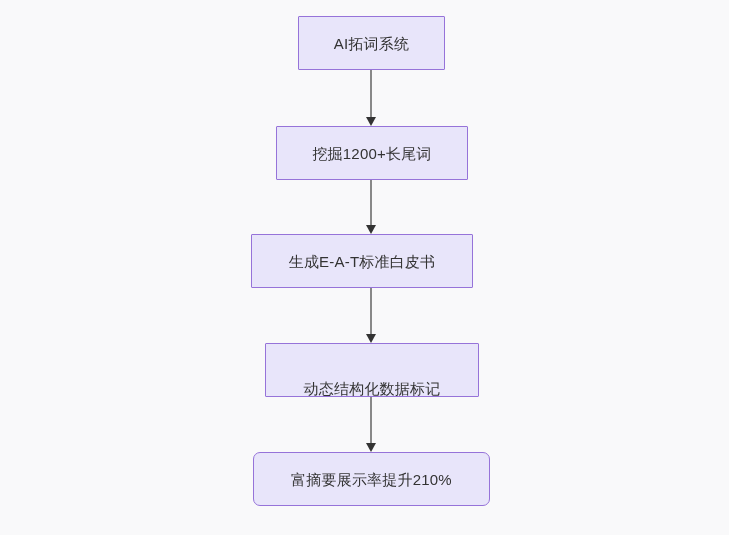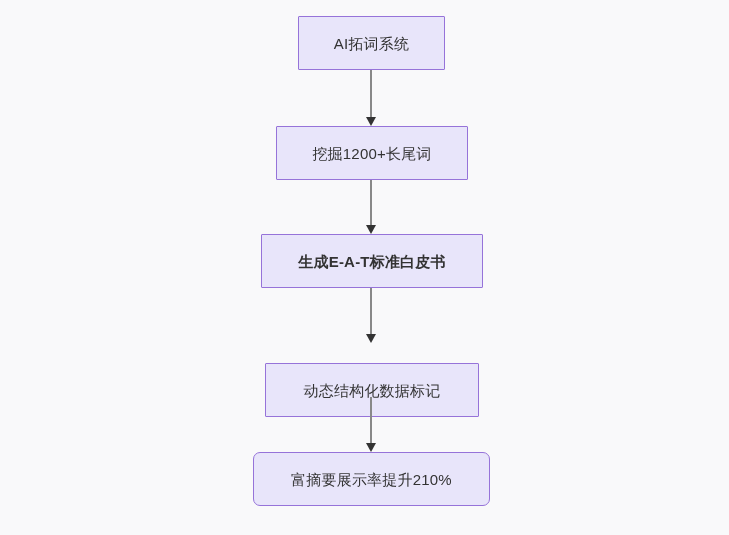--- a/index.html
+++ b/index.html
@@ -54,22 +54,22 @@
     width: 0;
     height: 0;
     border-left: 5px solid transparent;
     border-right: 5px solid transparent;
     border-top: 9px solid #333333;
   }
 
   
   #node-1 { left: 298px; top: 16px;  width: 147px; }
   #node-2 { left: 276px; top: 126px; width: 192px; }
-  #node-3 { left: 261px; top: 234px; width: 222px; font-weight: bold; }
-  #node-4 { left: 265px; top: 363px; width: 214px; }
+  #node-3 { left: 251px; top: 234px; width: 222px; }
+  #node-4 { left: 265px; top: 343px; width: 214px; align-items: flex-end; }
   #node-5 { left: 253px; top: 452px; width: 237px; border-radius: 7px; }
 
   
   #edge-1 { left: 370px; top: 70px;  height: 56px; }
   #edge-2 { left: 370px; top: 180px; height: 54px; }
   #edge-3 { left: 370px; top: 288px; height: 55px; }
   #edge-4 { left: 370px; top: 397px; height: 55px; }
   .edge-1-line { height: 47px; }
   .edge-2-line { height: 45px; }
   .edge-3-line { height: 46px; }

